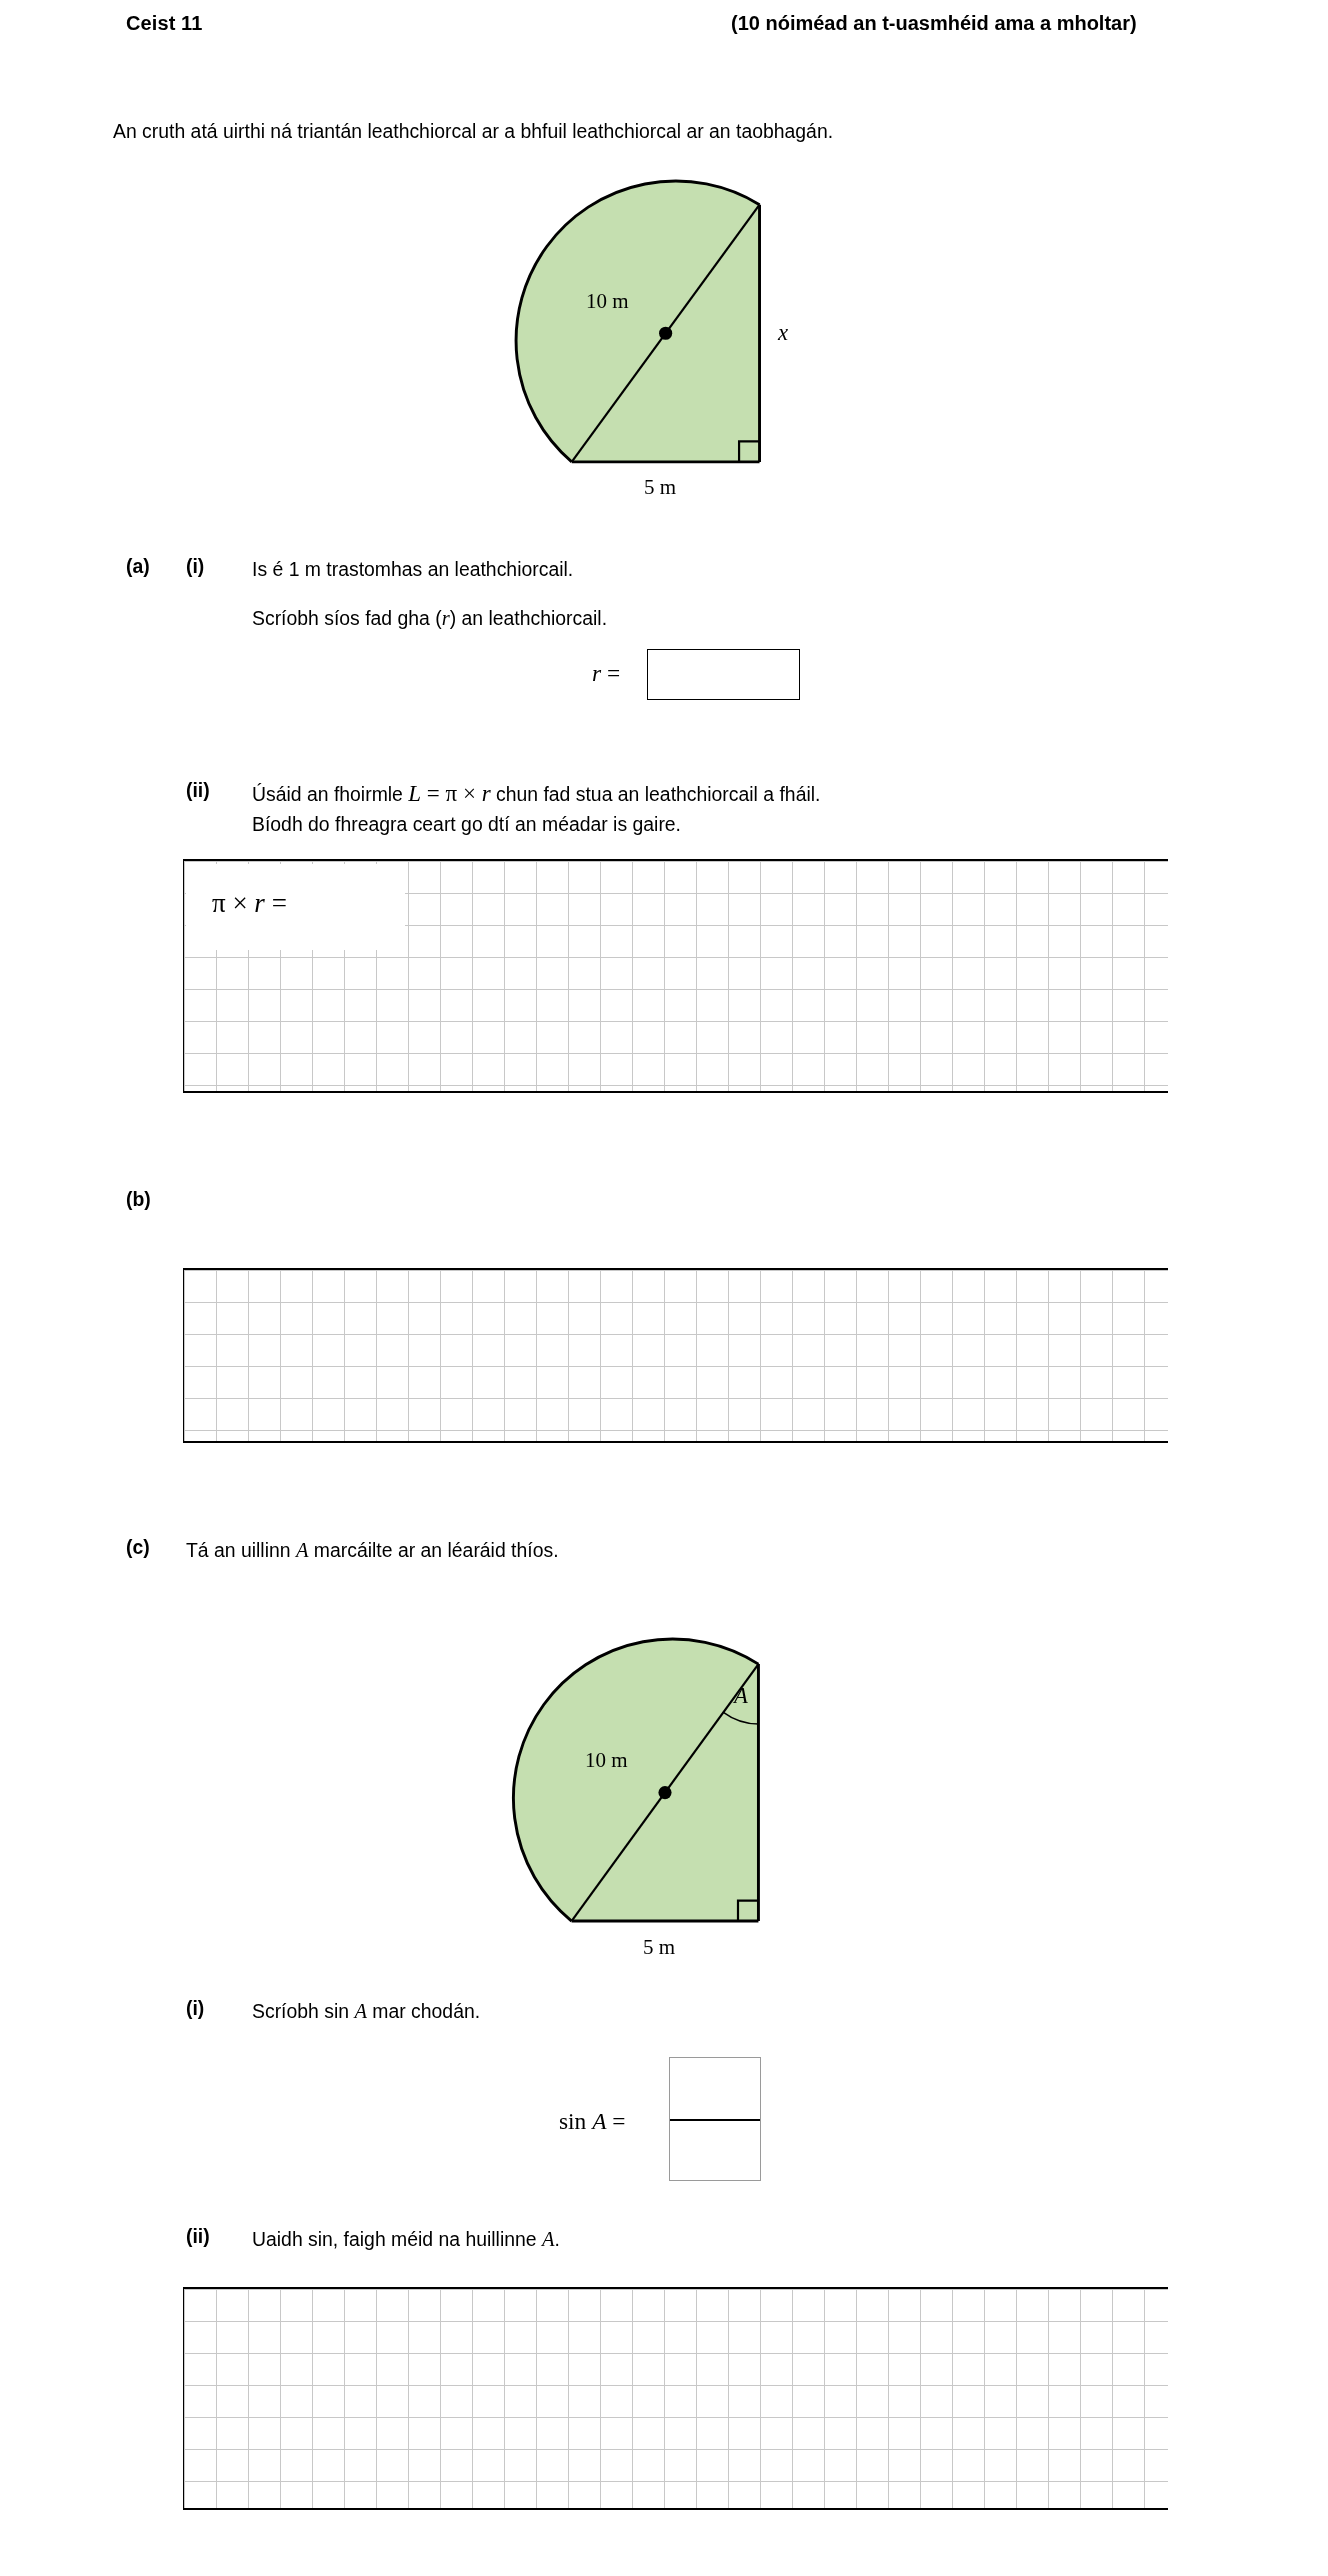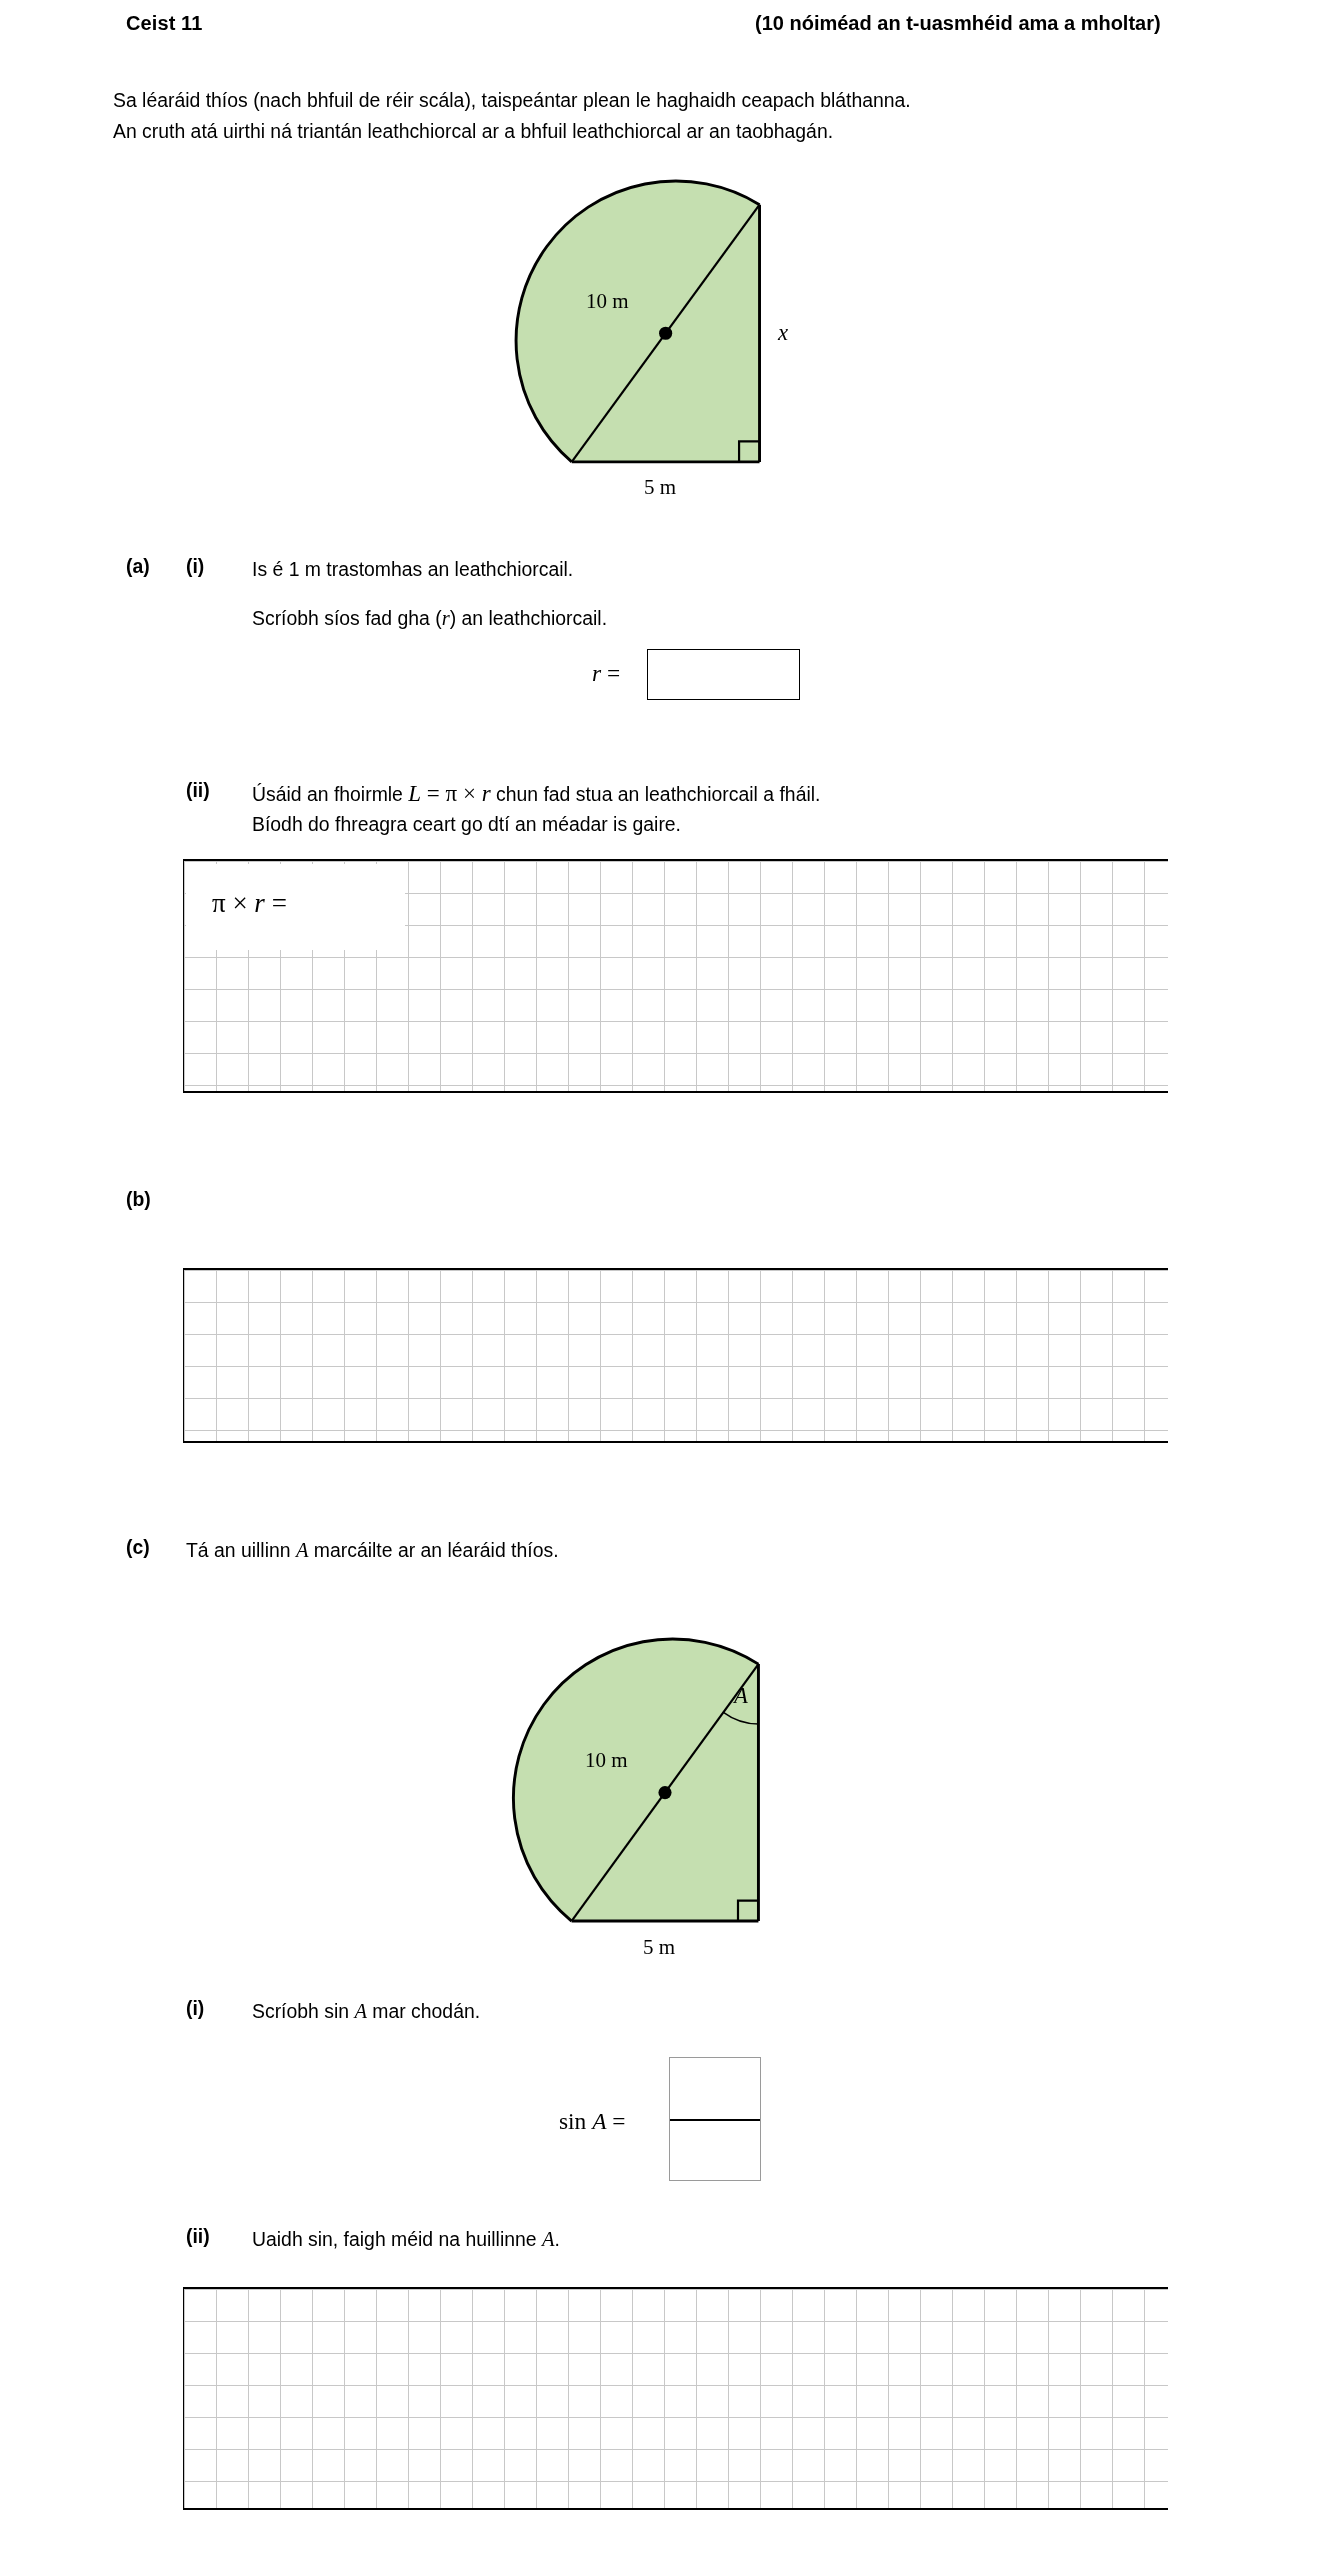--- a/index.html
+++ b/index.html
@@ -22,21 +22,20 @@
 
   
   .q-title {
     font-size: 20px;
     font-weight: bold;
     letter-spacing: 0.1px;
   }
   .q-marks {
     font-size: 20px;
     font-weight: bold;
-    margin-left: 24px;
   }
   .body-txt {
     font-size: 19.4px;
     line-height: 29px;
     white-space: nowrap;
   }
   .part-lbl {
     font-size: 19.4px;
     font-weight: bold;
   }
@@ -119,21 +118,20 @@
   }
 </style>
 </head>
 <body>
 
 <div id="page">
 
   <div class="abs q-title" style="left:126px; top:11.7px;">Ceist 11</div>
   <div class="abs q-marks" style="left:731px; top:11.7px;">(10 nóiméad an t-uasmhéid ama a mholtar)</div>
 
-  <div class="abs body-txt" style="left:113px; top:86px;">Sa léaráid thíos (nach bhfuil de réir scála), taispeántar plean le haghaidh ceapach bláthanna.</div>
   <div class="abs body-txt" style="left:113px; top:117px;">An cruth atá uirthi ná triantán leathchiorcal ar a bhfuil leathchiorcal ar an taobhagán.</div>
 
   <div class="abs" style="left:438px; top:168px; width:380px; height:351px;">
     <svg width="380" height="351" viewBox="0 0 520 480">
 
       <path d="M 183 402 L 440 402 L 440 50 Z" fill="#c5dfb0" stroke="none"></path>
       <path d="M 183 402 A 218.6 218.6 0 0 1 440 50 Z" fill="#c5dfb0" stroke="none"></path>
 
       <path d="M 183 402 A 218.6 218.6 0 0 1 440 50" fill="none" stroke="#000000" stroke-width="4"></path>
 

